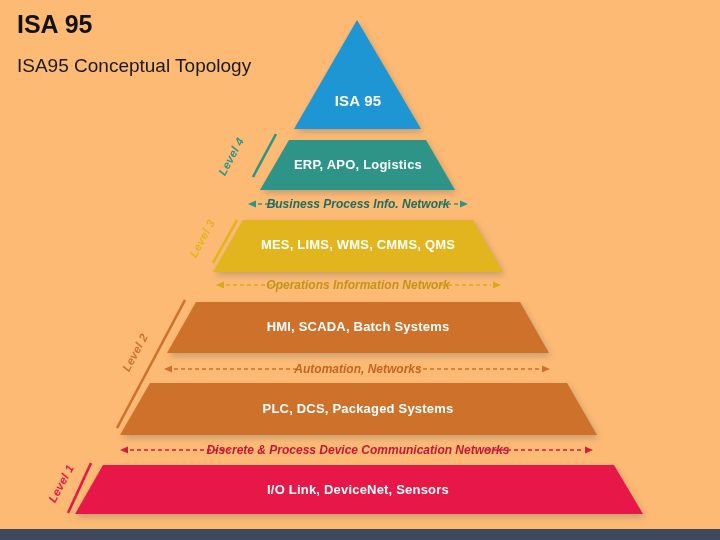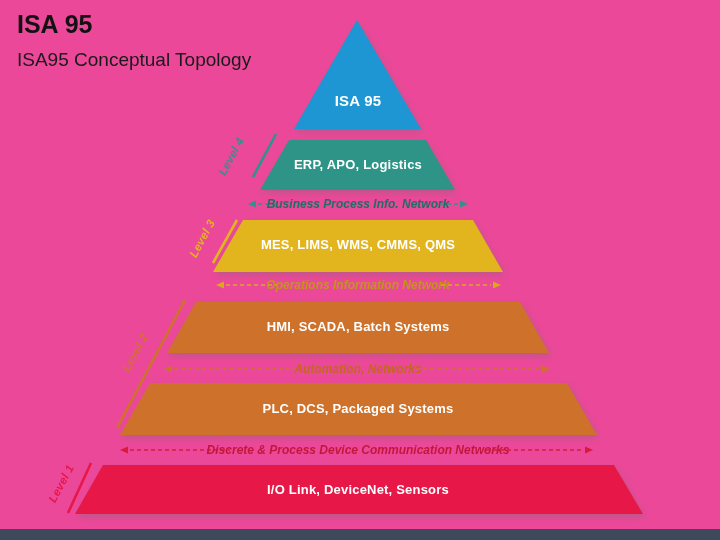--- a/index.html
+++ b/index.html
@@ -1,19 +1,19 @@
 <!DOCTYPE html>
 <html><head>
 <meta charset="utf-8">
 <style>
   html,body{margin:0;padding:0;background:#e8e8e8;font-family:"Liberation Sans",sans-serif;}
-  .slide{position:relative;width:720px;height:540px;background:#ec4899;overflow:hidden;}
+  .slide{position:relative;width:720px;height:540px;background:#fdba74;overflow:hidden;}
   .header{position:absolute;left:17px;top:10px;}
   .title{font-size:25px;font-weight:bold;color:#121212;line-height:1.15;}
-  .subtitle{font-size:19px;font-weight:400;color:#1a1a1a;margin-top:10px;}
+  .subtitle{font-size:19px;font-weight:400;color:#1a1a1a;margin-top:16px;}
   svg{position:absolute;left:0;top:0;}
   .shape{filter:drop-shadow(2px 3px 3px rgba(110,110,110,0.38));}
   .band-text{fill:#ffffff;font-weight:bold;font-size:13px;letter-spacing:.2px;}
   .apex-text{fill:#ffffff;font-weight:bold;font-size:15px;letter-spacing:.2px;}
   .net-text{font-style:italic;font-weight:bold;font-size:12px;}
   .side-text{font-style:italic;font-weight:bold;font-size:11.5px;letter-spacing:.3px;}
   .dash{fill:none;stroke-width:1.6;stroke-dasharray:4 3;}
   .slash{stroke-width:2.6;stroke-linecap:butt;}
   text{text-anchor:middle;}
 </style>

